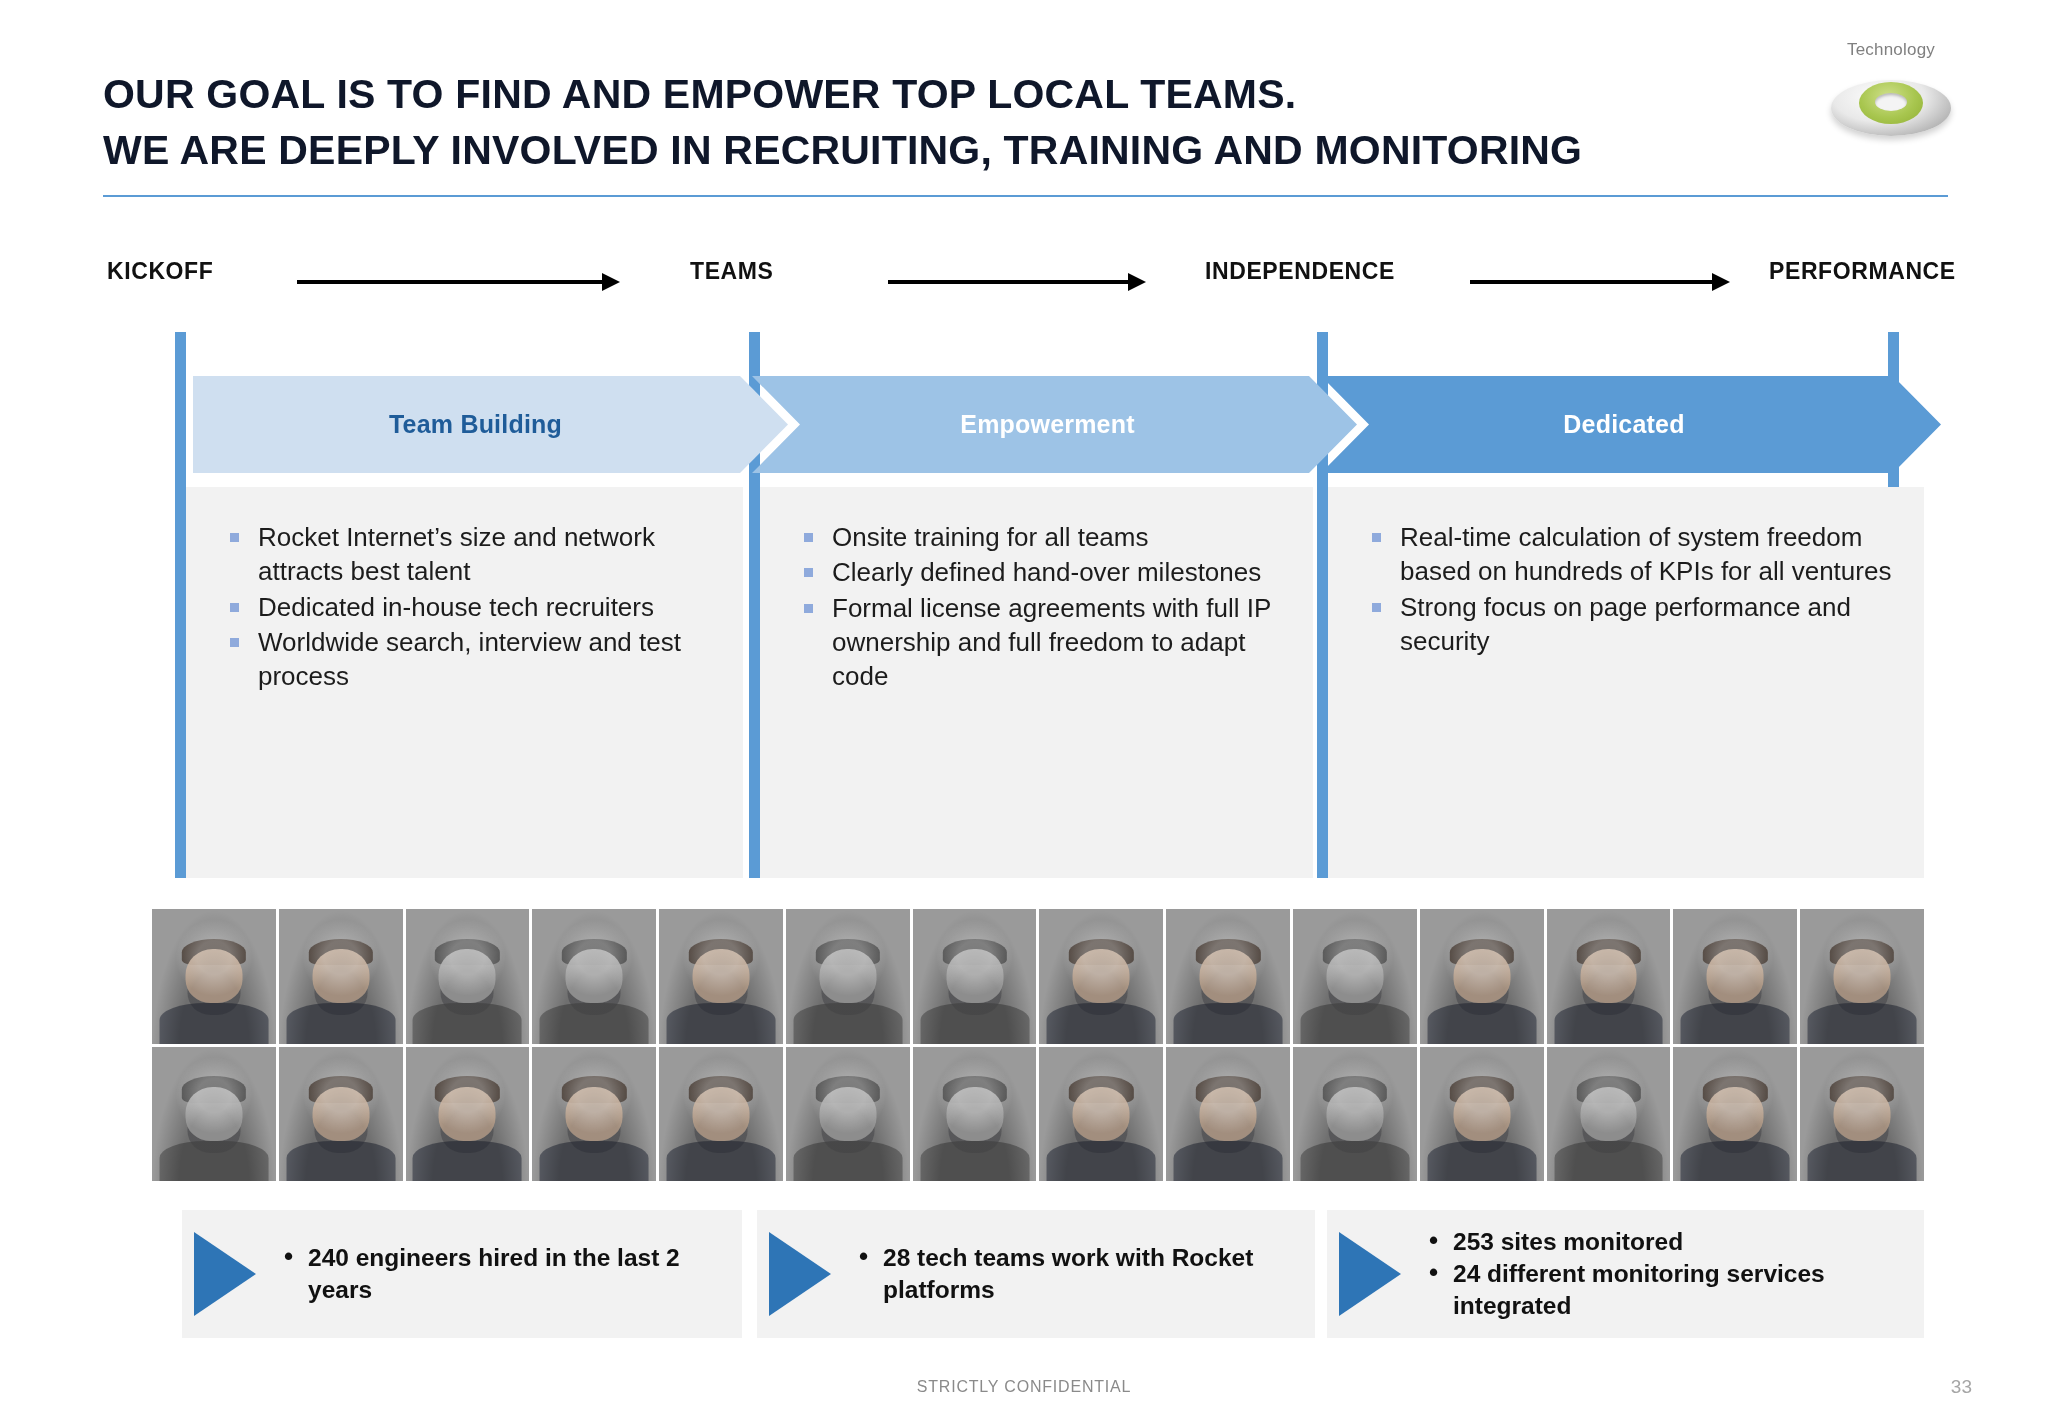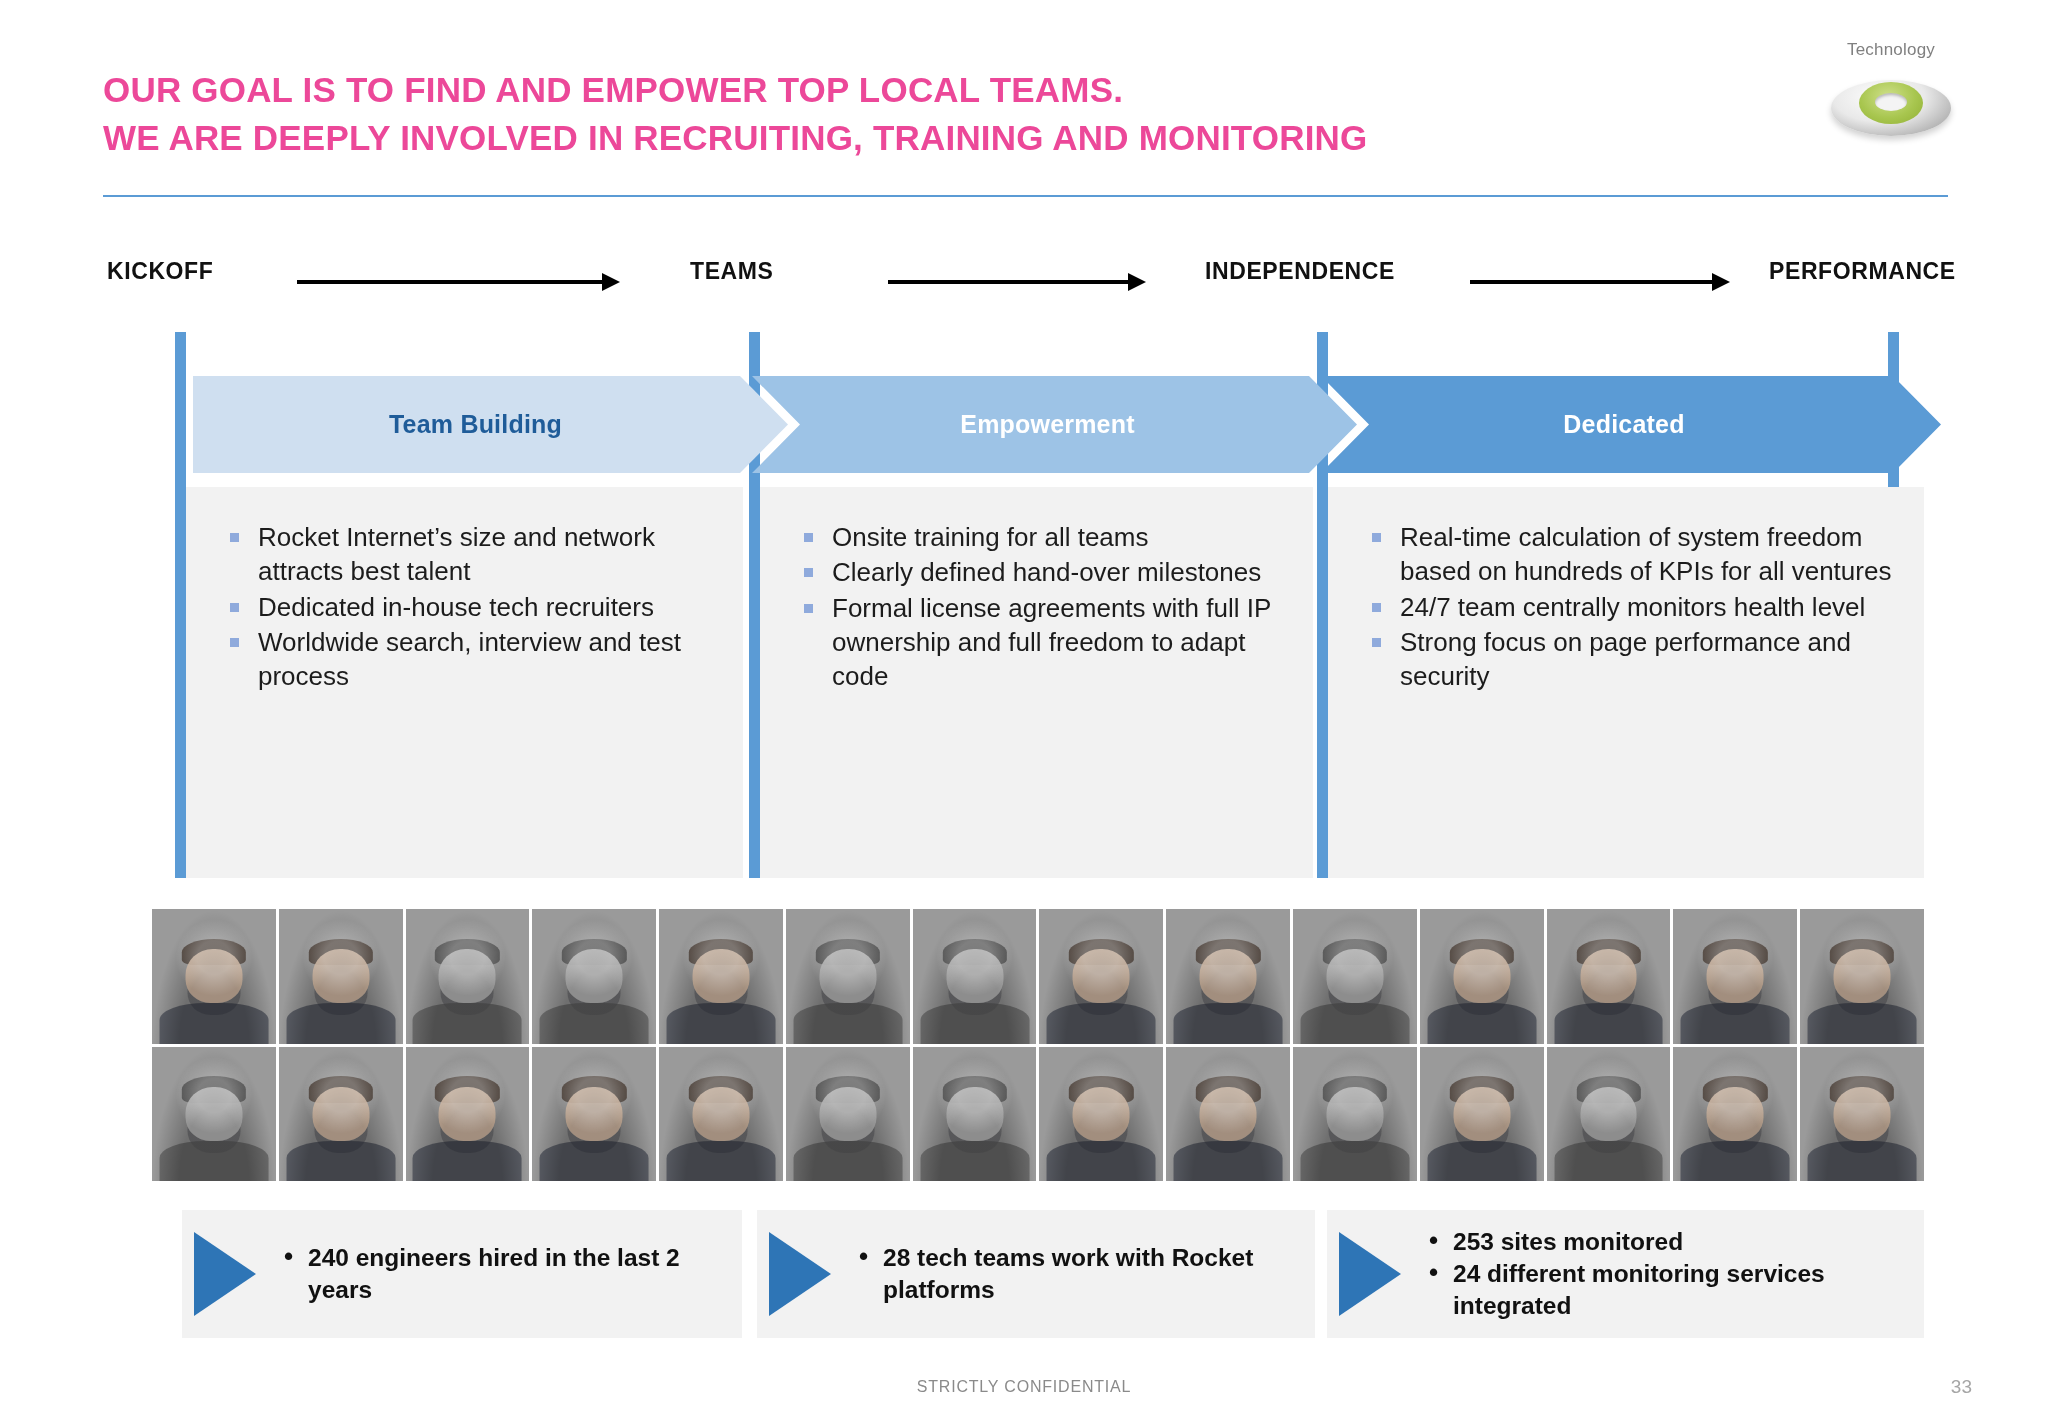--- a/index.html
+++ b/index.html
@@ -13,25 +13,25 @@
     position: relative;
     overflow: hidden;
   }
 
   
   .slide-title {
     position: absolute;
     left: 103px;
     top: 66px;
     width: 1560px;
-    font-size: 35px;
+    font-size: 41px;
     font-weight: bold;
     letter-spacing: 0.2px;
     line-height: 1.37;
-    color: #ec4899;
+    color: #0f172a;
   }
   .title-rule {
     position: absolute;
     left: 103px;
     top: 195px;
     width: 1845px;
     height: 2px;
     background: #5b9bd5;
   }
 
@@ -310,21 +310,20 @@
   <ul>
     <li>Onsite training for all teams</li>
     <li>Clearly defined hand-over milestones</li>
     <li>Formal license agreements with full IP ownership and full freedom to adapt code</li>
   </ul>
 </div>
 
 <div class="panel" style="left:1328px; width:596px;">
   <ul>
     <li>Real-time calculation of system freedom based on hundreds of KPIs for all ventures</li>
-    <li>24/7 team centrally monitors health level</li>
     <li>Strong focus on page performance and security</li>
   </ul>
 </div>
 
 <div class="mosaic">
   <div class="tile">
       <div class="hair"></div>
       <div class="face"></div>
       <div class="body"></div>
     </div>

